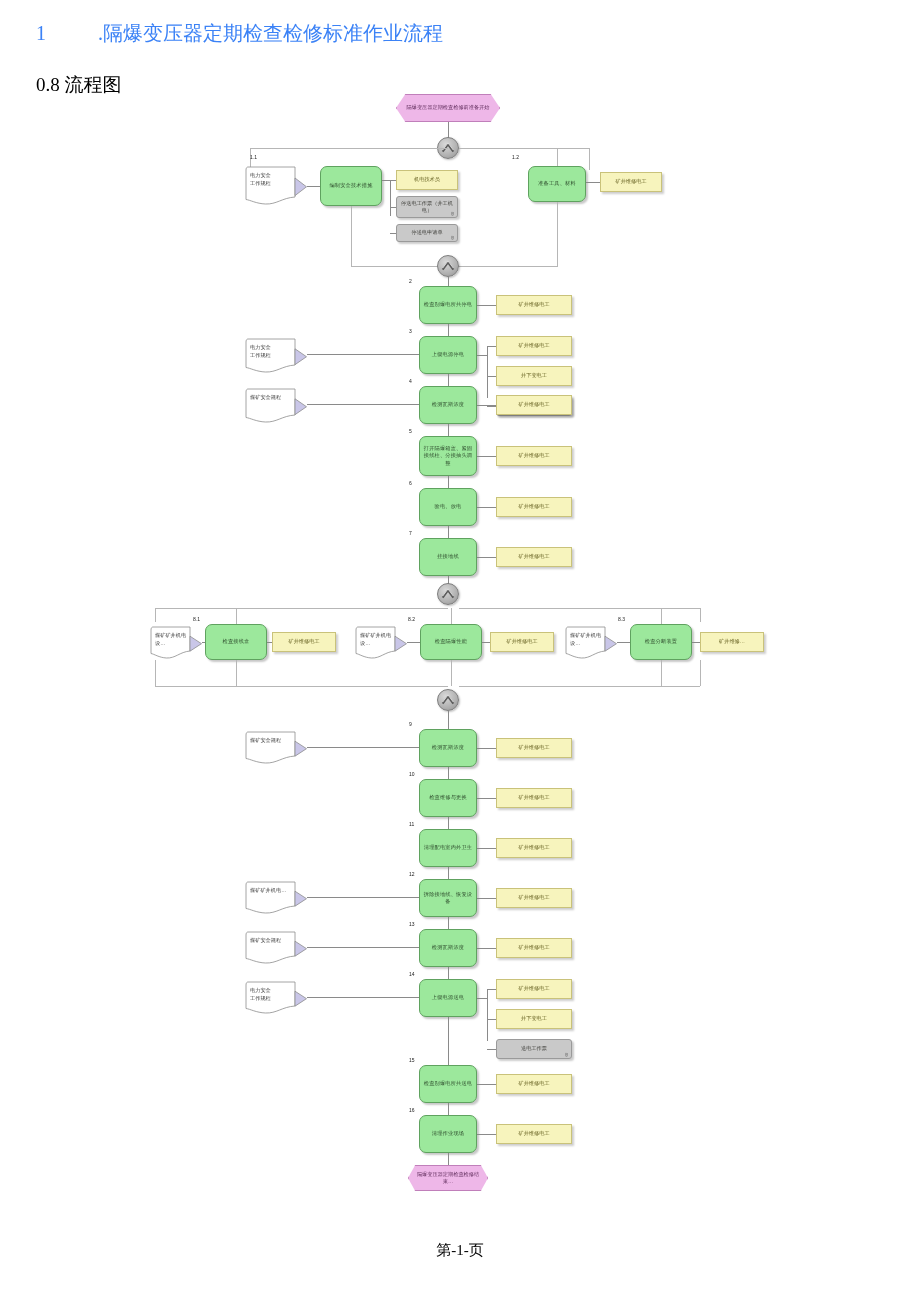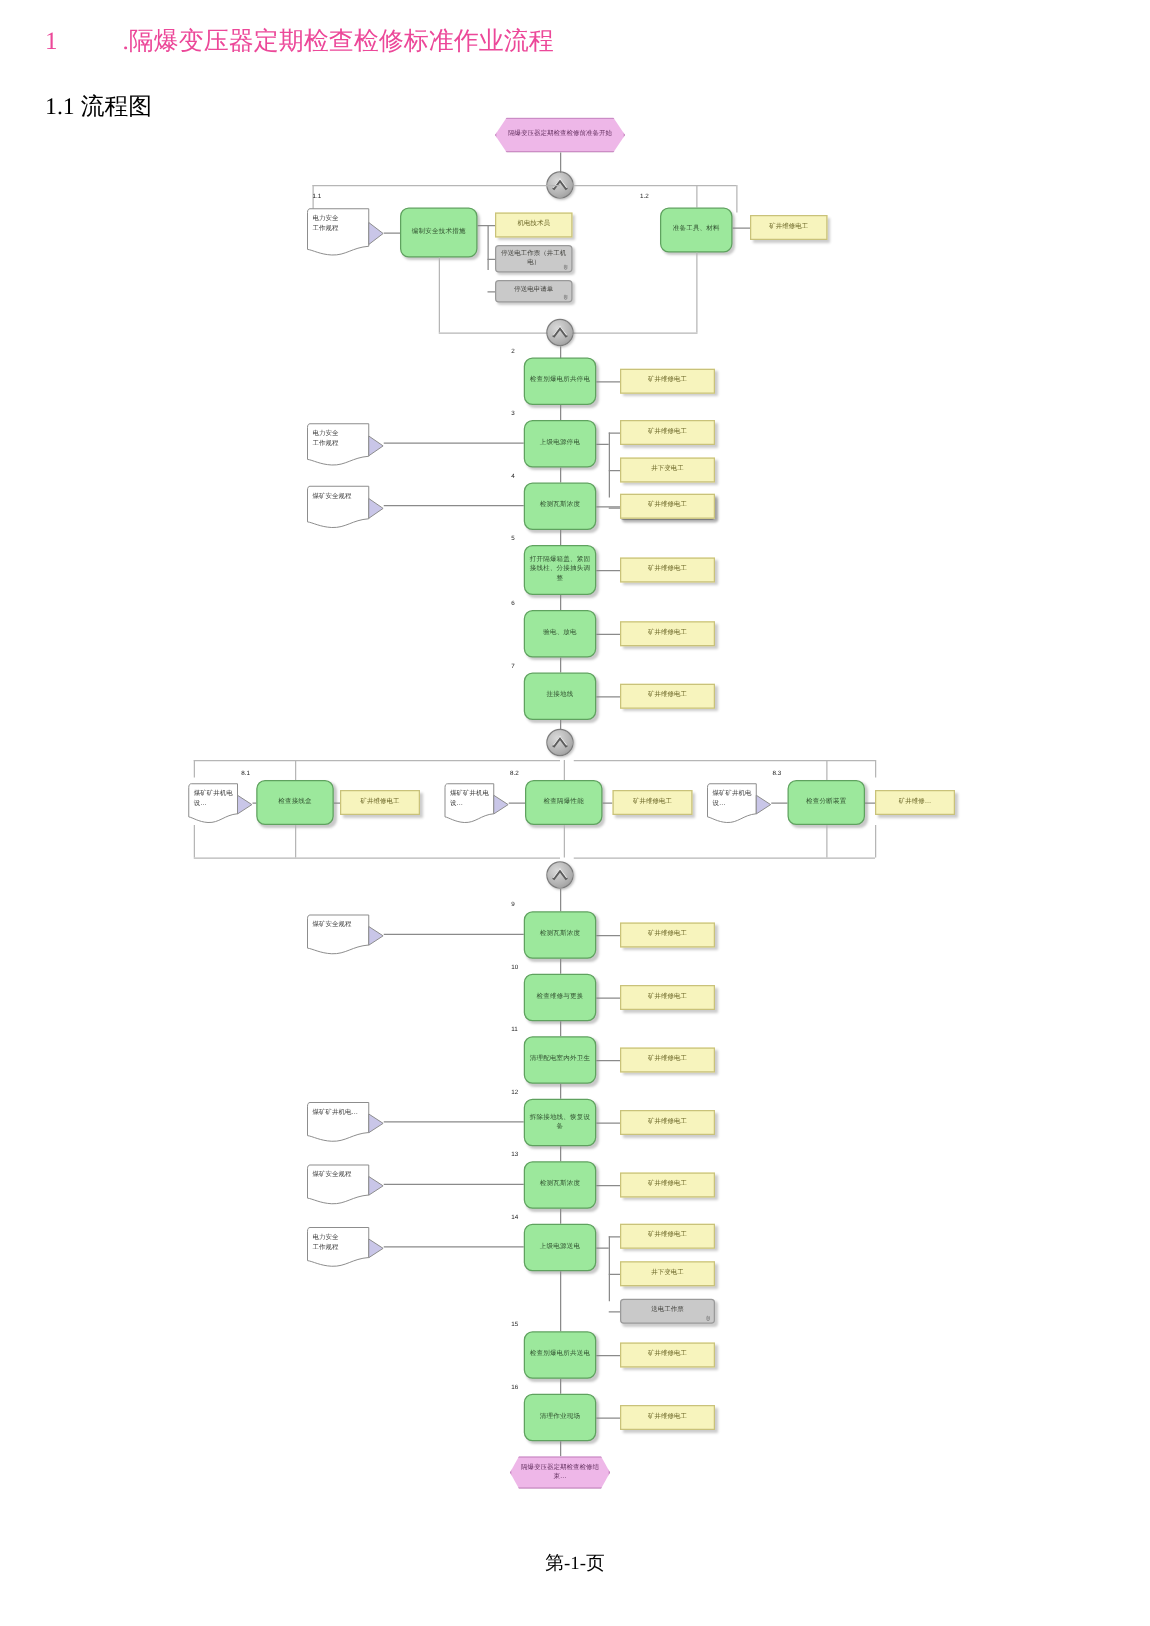--- a/index.html
+++ b/index.html
@@ -8,21 +8,21 @@
     background:#ffffff;
     font-family:"Liberation Sans","DejaVu Sans",sans-serif;
     position:relative;
     overflow:hidden;
   }
 
   
   #doc-heading{
     position:absolute;left:36px;top:18px;width:600px;
     font-family:"Liberation Serif","DejaVu Serif",serif;
-    font-size:20px;color:#ec4899;line-height:30px;
+    font-size:20px;color:#3b82f6;line-height:30px;
     white-space:pre-wrap;
   }
   #doc-heading .num{display:inline-block;width:62px;}
   #sub-heading{
     position:absolute;left:36px;top:72px;
     font-family:"Liberation Serif","DejaVu Serif",serif;
     font-size:19px;color:#000;
   }
 
   
@@ -125,21 +125,21 @@
   .step{
     position:absolute;
     font-size:5px;color:#222;
     font-family:"Liberation Sans",sans-serif;
   }
 </style>
 </head>
 <body>
 
 <div id="doc-heading"><span class="num">1</span><span>.隔爆变压器定期检查检修标准作业流程</span></div>
-<div id="sub-heading">1.1 流程图</div>
+<div id="sub-heading">0.8 流程图</div>
 
 <div id="flow">
     <div class="node term" style="left: 396px; top: 8px; width: 104px; height: 28px;">
       <span>隔爆变压器定期检查检修前准备开始</span>
     </div>
     <div class="ln v" style="left: 448px; top: 36px; width: 1px; height: 17px;"></div>
     <div class="node gate" style="left: 437px; top: 51px; width: 22px; height: 22px;">
       <svg viewBox="0 0 20 20" width="18" height="18">
         <path d="M4 14 L10 6 L16 14" fill="none" stroke="#5c5c5c" stroke-width="2.4" stroke-linejoin="round"></path>
         <path d="M4 14 L10 6 L16 14" fill="none" stroke="#f0f0f0" stroke-width="0.9" stroke-linejoin="round" transform="translate(0,-1.6)"></path>

